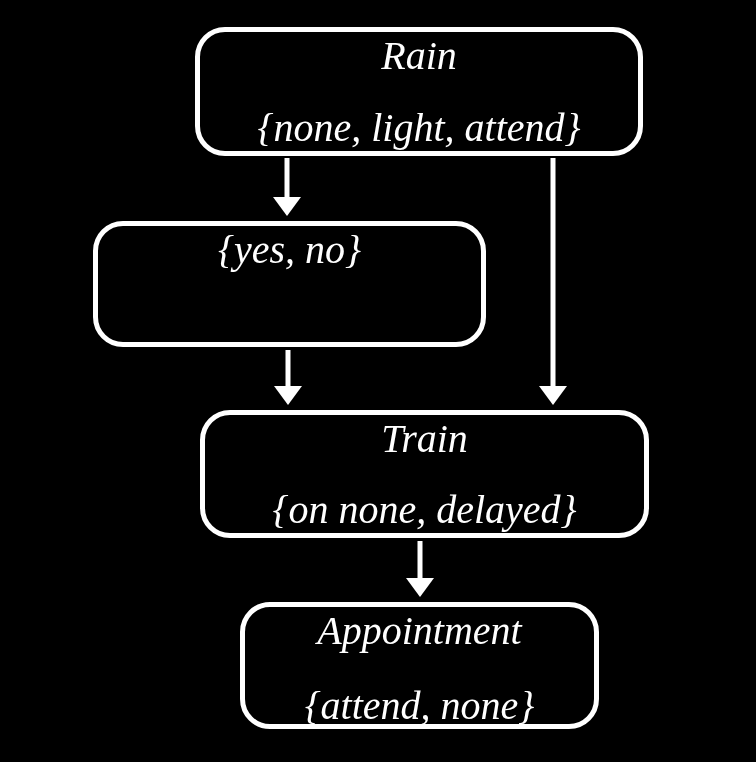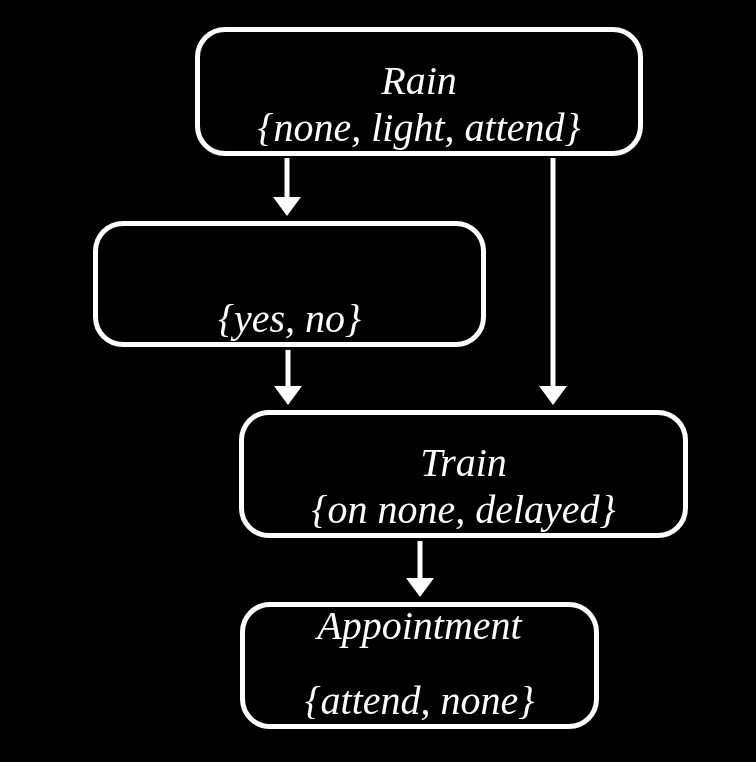--- a/index.html
+++ b/index.html
@@ -41,26 +41,26 @@
     background: var(--bg);
     border: 5px solid var(--border);
     border-radius: 30px;
     color: var(--text);
     font-style: italic;
     font-size: 40px;
     line-height: 47px;
     text-align: center;
     display: flex;
     flex-direction: column;
-    justify-content: flex-end;
+    justify-content: space-between;
     align-items: center;
   }
   .node-rain        { left: 195px; top:  27px; width: 448px; height: 129px; }
   .node-maintenance { left:  93px; top: 221px; width: 393px; height: 126px; }
-  .node-train       { left: 200px; top: 410px; width: 449px; height: 128px; margin-left: 39px; }
+  .node-train       { left: 200px; top: 410px; width: 449px; height: 128px; }
   .node-appointment { left: 240px; top: 602px; width: 359px; height: 127px; gap: 28px; }
 </style>
 </head>
 <body>
 
 <div class="canvas">
 
   <svg class="edges" width="756" height="762" viewBox="0 0 756 762" aria-hidden="true">
     <g>
       <line x1="287" y1="158" x2="287" y2="198"></line>

